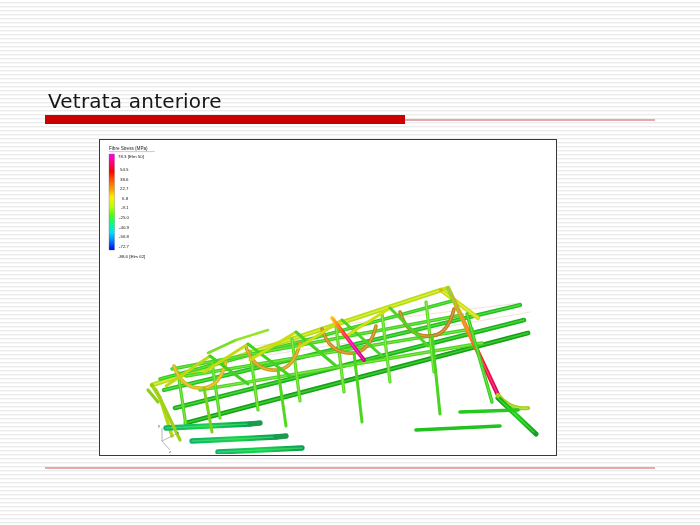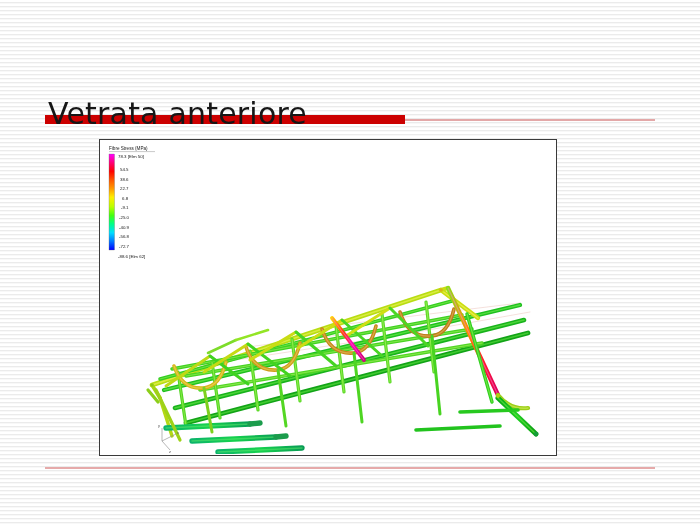--- a/index.html
+++ b/index.html
@@ -25,21 +25,21 @@
       #ebebeb 2px,
       #ebebeb 3px,
       #f8f8f8 3px,
       #f8f8f8 4px
     );
   }
   #slide-title {
     position: absolute;
     left: 48px;
     top: 76px;
-    font-size: 30px;
+    font-size: 20px;
     font-weight: normal;
     color: #161616;
     letter-spacing: 0.2px;
     white-space: nowrap;
     font-family: "DejaVu Sans", sans-serif;
   }
   #title-rule-thin {
     position: absolute;
     left: 45px;
     top: 119px;

